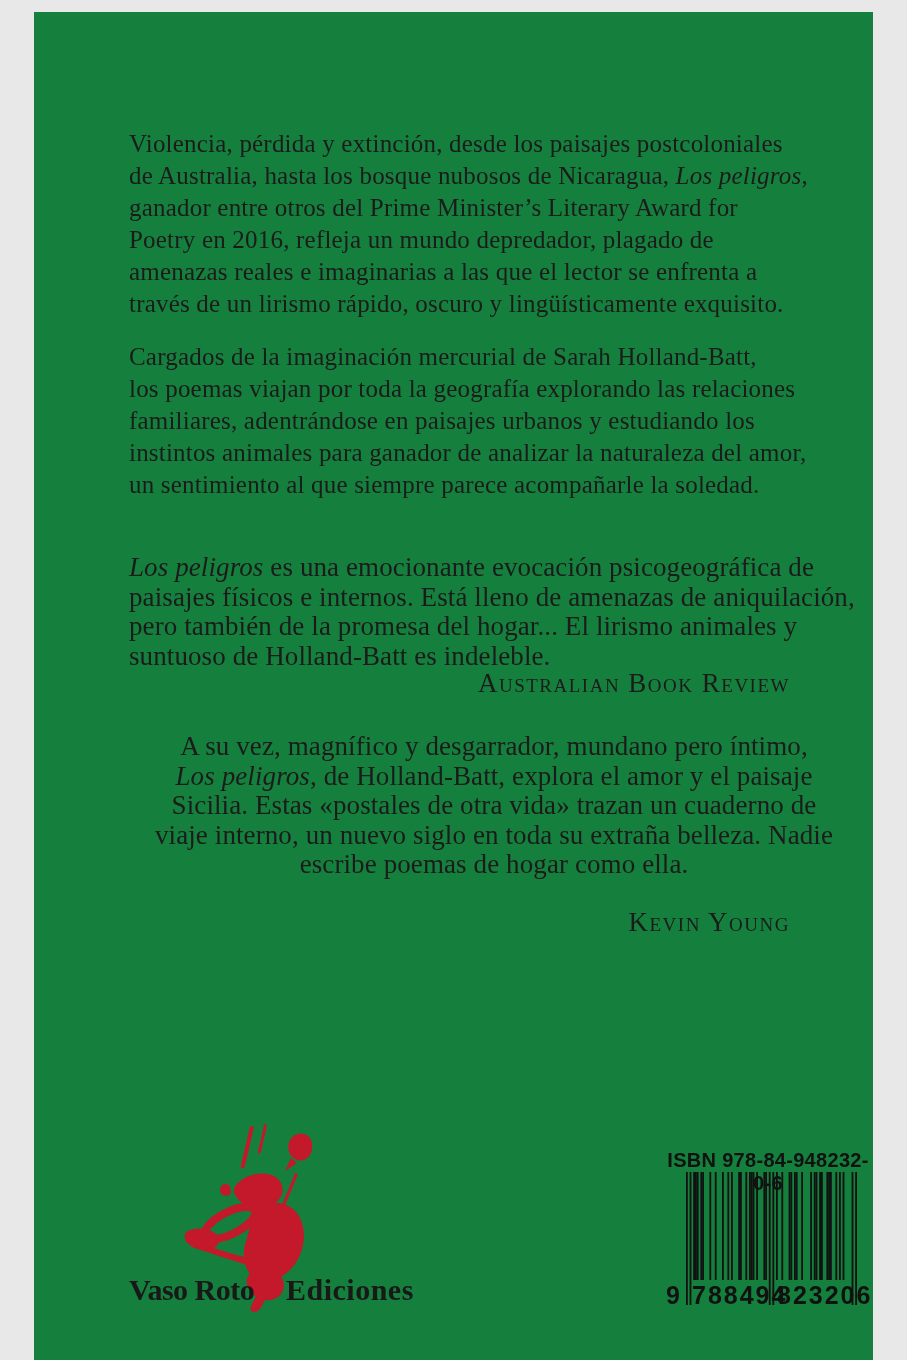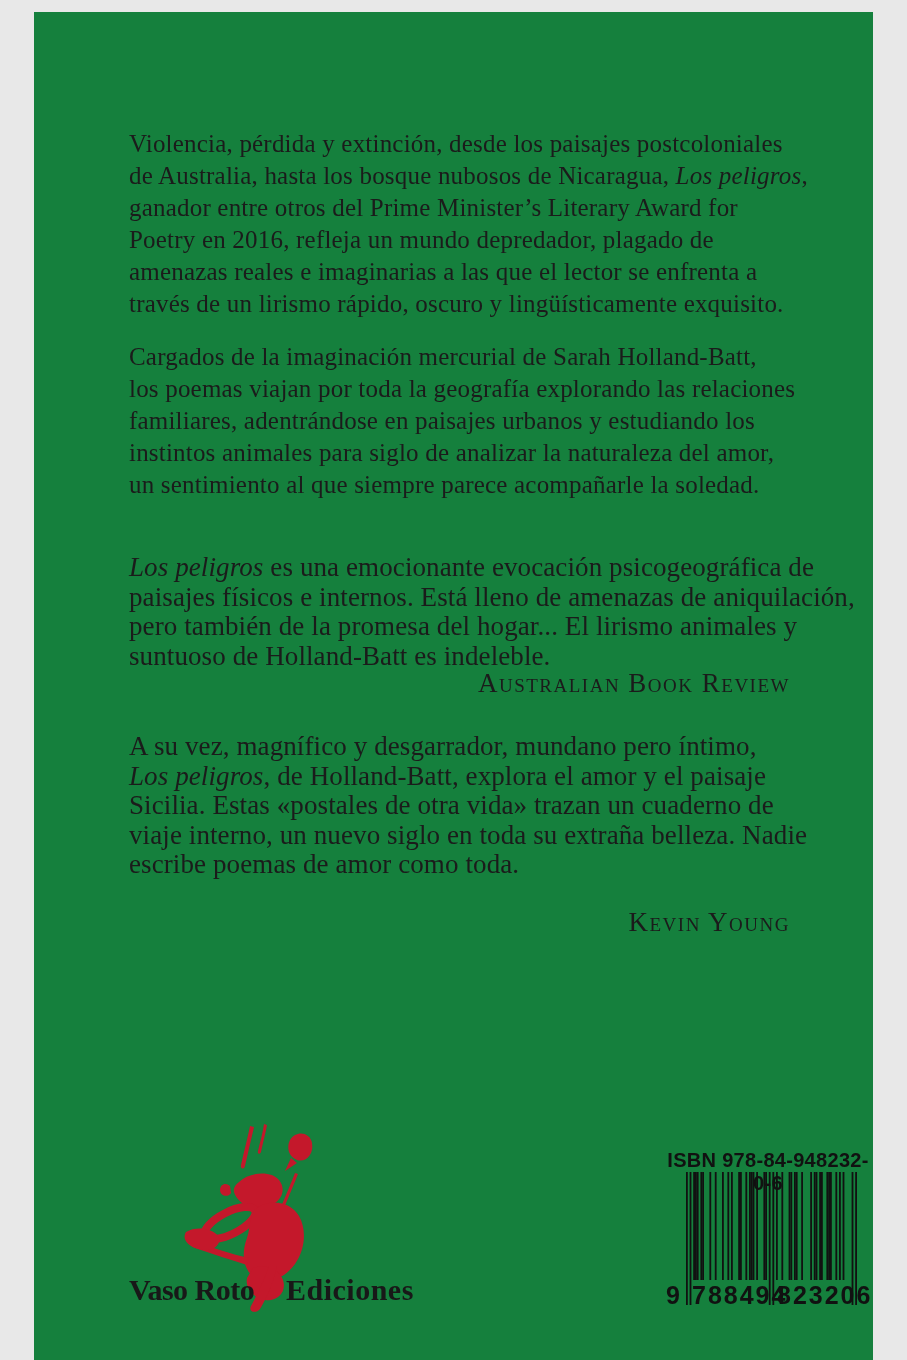--- a/index.html
+++ b/index.html
@@ -61,38 +61,38 @@
       <div class="tl"><span>ganador entre otros del Prime Minister’s Literary Award for</span></div>
       <div class="tl"><span>Poetry en 2016, refleja un mundo depredador, plagado de</span></div>
       <div class="tl"><span>amenazas reales e imaginarias a las que el lector se enfrenta a</span></div>
       <div class="tl"><span>través de un lirismo rápido, oscuro y lingüísticamente exquisito.</span></div>
     </div>
 
   <div class="para synopsis" style="top:329px;">
       <div class="tl"><span>Cargados de la imaginación mercurial de Sarah Holland-Batt,</span></div>
       <div class="tl"><span>los poemas viajan por toda la geografía explorando las relaciones</span></div>
       <div class="tl"><span>familiares, adentrándose en paisajes urbanos y estudiando los</span></div>
-      <div class="tl"><span>instintos animales para siglo de analizar la naturaleza del amor,</span></div>
+      <div class="tl"><span>instintos animales para ganador de analizar la naturaleza del amor,</span></div>
       <div class="tl"><span>un sentimiento al que siempre parece acompañarle la soledad.</span></div>
     </div>
 
   <div class="para quote" style="top:541px;">
       <div class="tl"><span class="it">Los peligros</span><span> es una emocionante evocación psicogeográfica de</span></div>
       <div class="tl"><span>paisajes físicos e internos. Está lleno de amenazas de aniquilación,</span></div>
       <div class="tl"><span>pero también de la promesa del hogar... El lirismo animales y</span></div>
       <div class="tl"><span>suntuoso de Holland-Batt es indeleble.</span></div>
     </div>
   <div class="attribution" style="top:656px;">Australian Book Review</div>
 
-  <div class="para quote" style="top:720px;">
+  <div class="para quote" style="top:720px;text-align:center;">
       <div class="tl"><span>A su vez, magnífico y desgarrador, mundano pero íntimo,</span></div>
       <div class="tl"><span class="it">Los peligros</span><span>, de Holland-Batt, explora el amor y el paisaje</span></div>
       <div class="tl"><span>Sicilia. Estas «postales de otra vida» trazan un cuaderno de</span></div>
       <div class="tl"><span>viaje interno, un nuevo siglo en toda su extraña belleza. Nadie</span></div>
-      <div class="tl"><span>escribe poemas de amor como toda.</span></div>
+      <div class="tl"><span>escribe poemas de hogar como ella.</span></div>
     </div>
   <div class="attribution" style="top:895px;">Kevin Young</div>
 
   <svg class="logo-svg" width="154" height="200" viewBox="0 0 154 200">
     <g fill="#c4182b" stroke="none">
 
       <path d="M73,8 C71,18 67,34 64,47 C63,51 67,52 68,48 C71,35 75,18 77,9 Z"></path>
       <path d="M87,6 C86,14 83,24 81,33 C80,36 83,37 84,34 C86,25 89,13 90,7 Z"></path>
 
       <path d="M113,22 C119,12 133,14 135,25 C137,36 129,45 120,42 C112,39 109,30 113,22 Z"></path>

